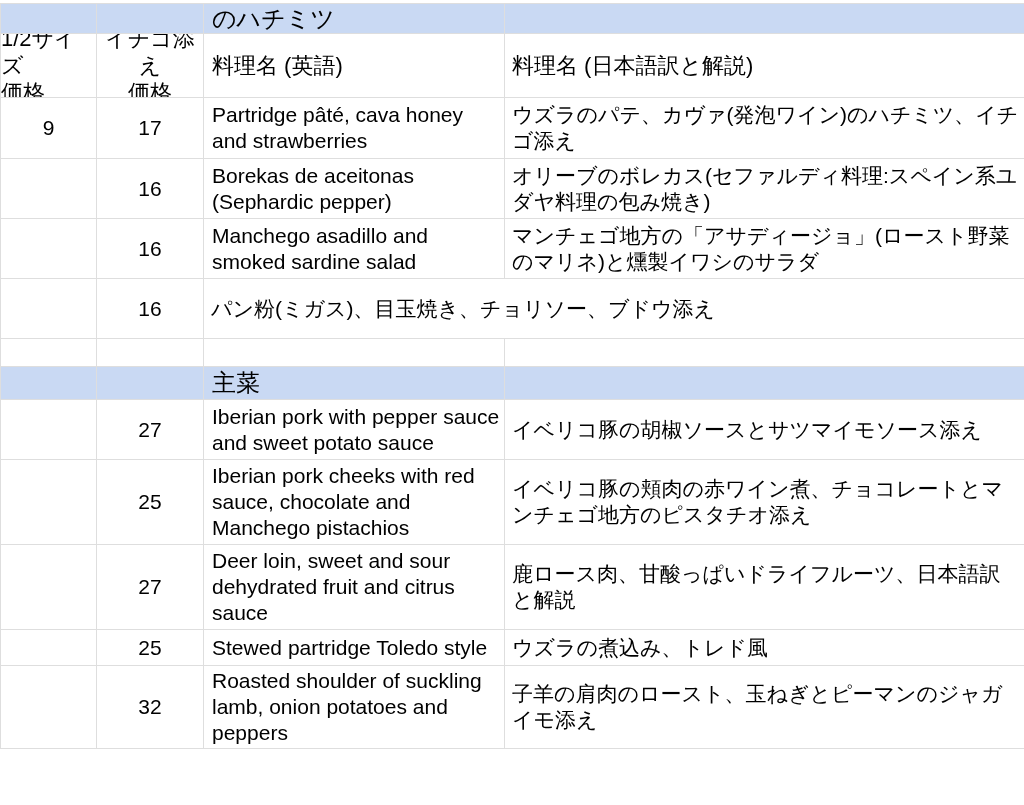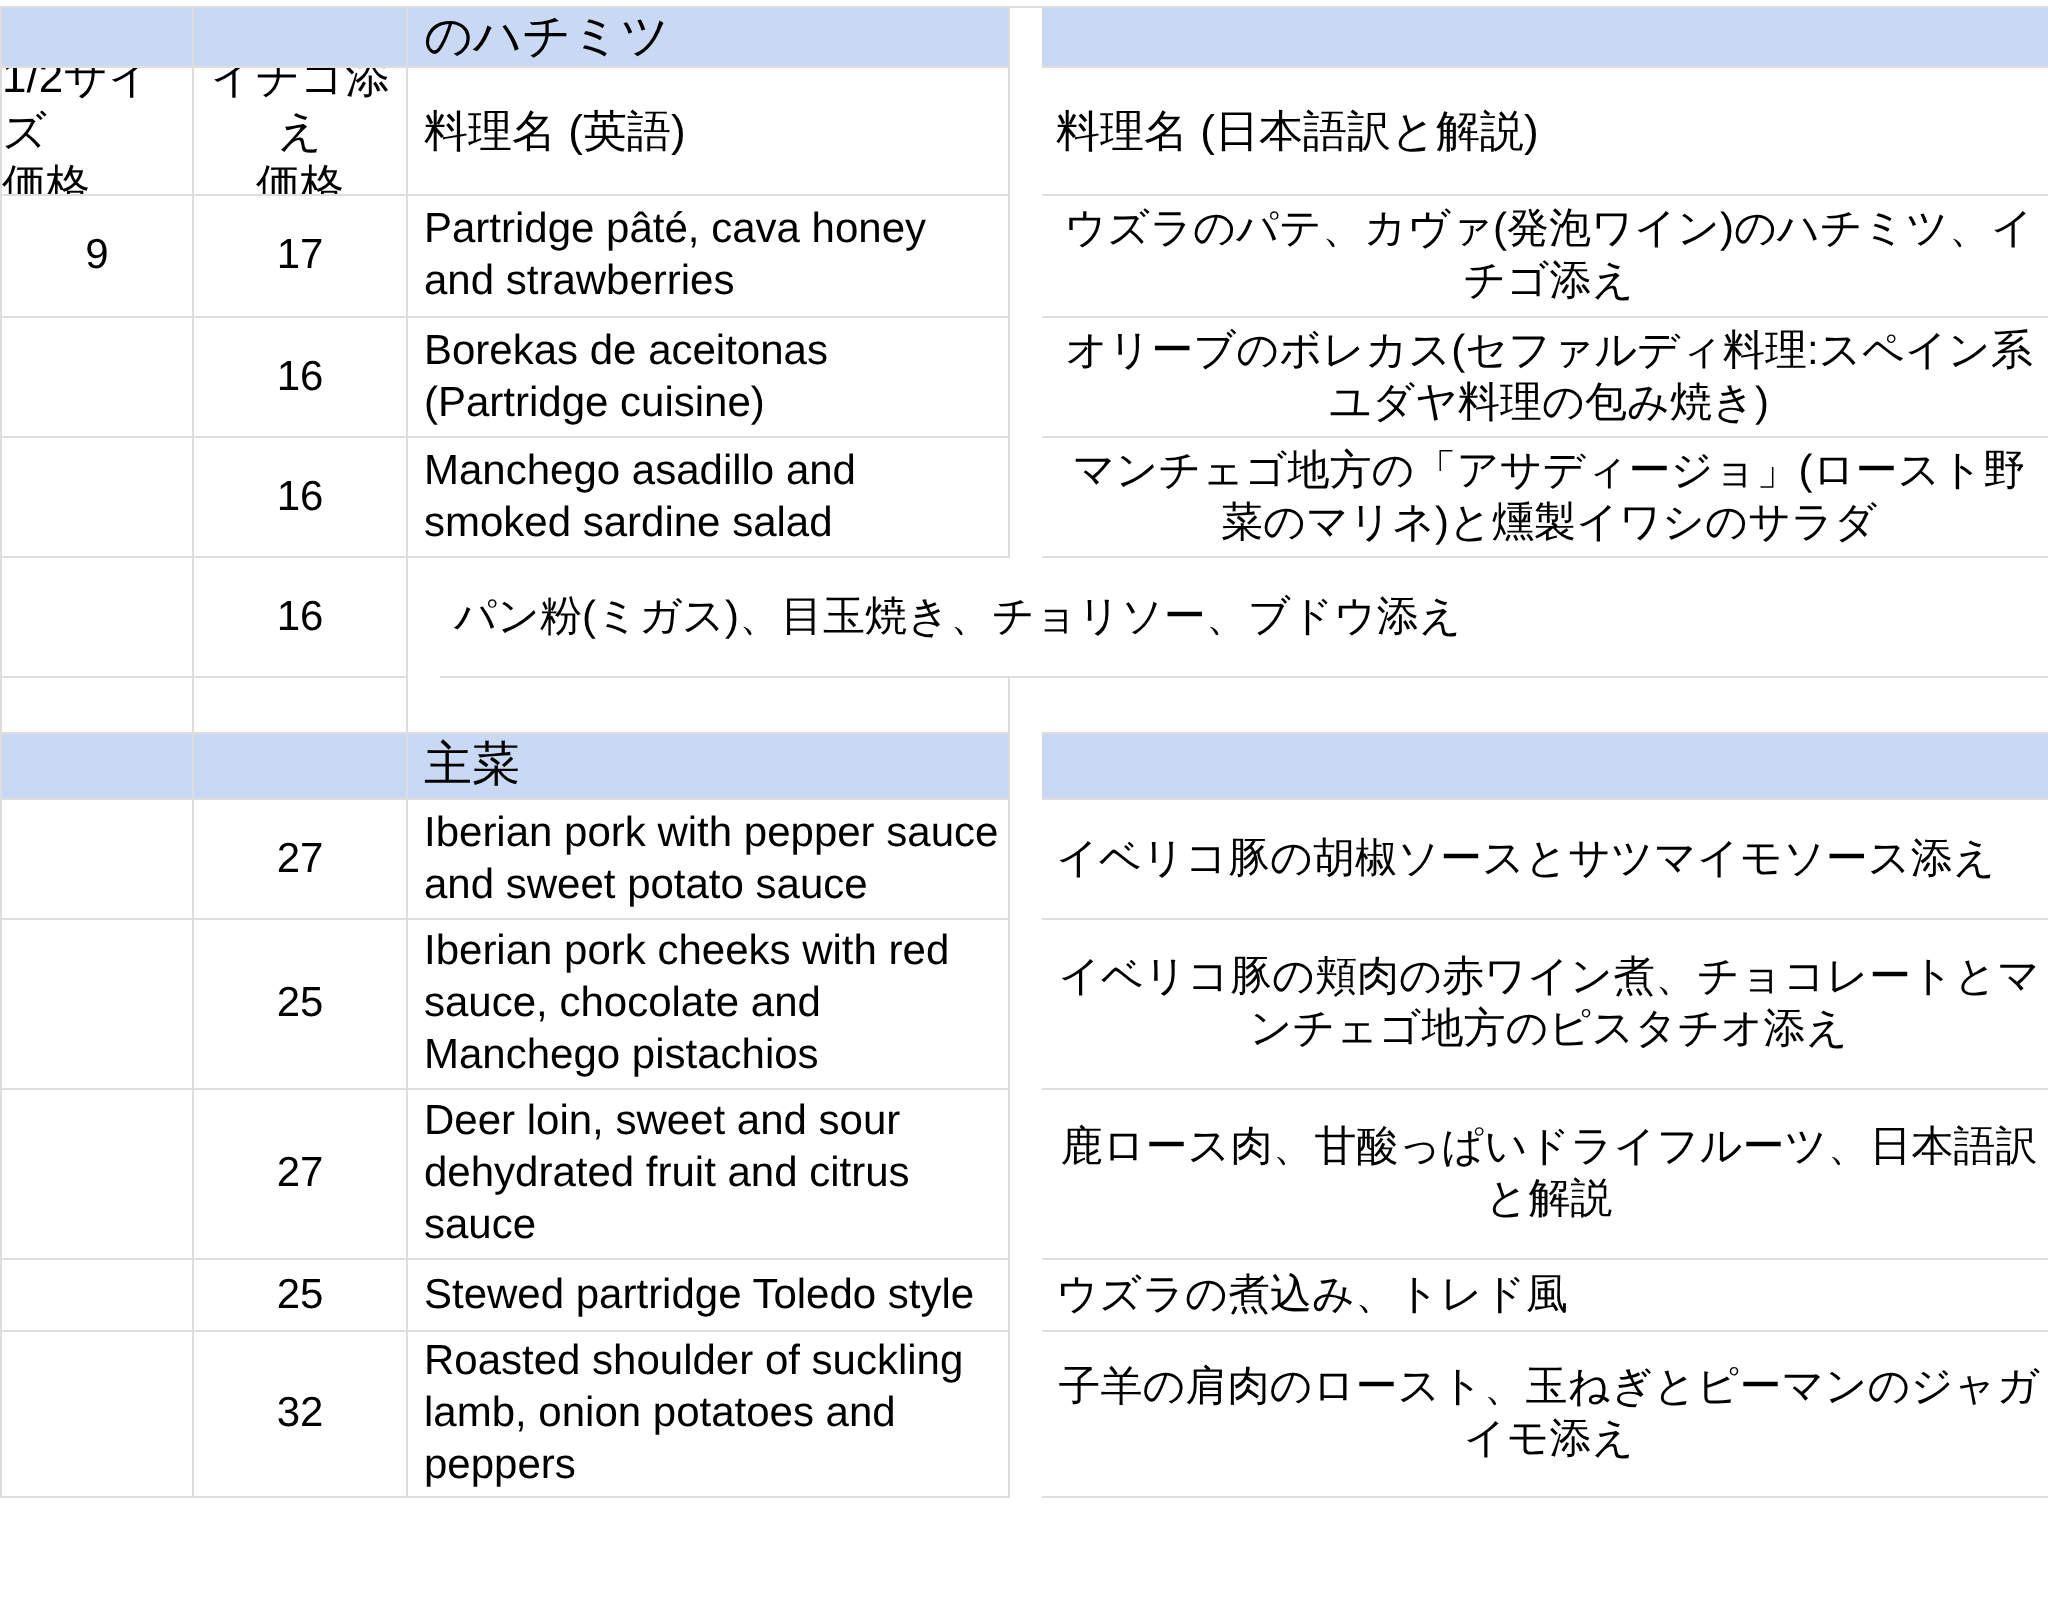--- a/index.html
+++ b/index.html
@@ -30,21 +30,21 @@
     display:flex;
     align-items:center;
     overflow:hidden;
     font-size:21px;
     line-height:26px;
     white-space:pre-line;
   }
   .c1{width:96px;justify-content:center;text-align:left;}
   .c2{width:107px;justify-content:center;text-align:center;}
   .c3{width:301px;padding-left:8px;padding-right:4px;justify-content:flex-start;text-align:left;}
-  .c4{flex:1;padding-left:7px;padding-right:4px;justify-content:flex-start;text-align:center;border-right:none;margin-left:16px;}
+  .c4{flex:1;padding-left:7px;padding-right:4px;justify-content:flex-start;text-align:left;border-right:none;}
   
   .r-section1 .cell{height:30px;}
   .r-colhead .cell{height:64px;font-size:22px;line-height:27px;}
   .r-h60 .cell{height:60px;}
   .r-h61 .cell{height:61px;}
   .r-empty .cell{height:28px;}
   .r-section2 .cell{height:33px;}
   .r-h85 .cell{height:85px;}
   .r-h36 .cell{height:36px;}
   .r-h83 .cell{height:83px;}
@@ -79,21 +79,21 @@
   <div class="row r-h61">
     <div class="cell c1">9</div>
     <div class="cell c2">17</div>
     <div class="cell c3">Partridge pâté, cava honey and strawberries</div>
     <div class="cell c4">ウズラのパテ、カヴァ(発泡ワイン)のハチミツ、イチゴ添え</div>
   </div>
 
   <div class="row r-h60">
     <div class="cell c1"></div>
     <div class="cell c2">16</div>
-    <div class="cell c3">Borekas de aceitonas (Partridge cuisine)</div>
+    <div class="cell c3">Borekas de aceitonas (Sephardic pepper)</div>
     <div class="cell c4">オリーブのボレカス(セファルディ料理:スペイン系ユダヤ料理の包み焼き)</div>
   </div>
 
   <div class="row r-h60">
     <div class="cell c1"></div>
     <div class="cell c2">16</div>
     <div class="cell c3">Manchego asadillo and smoked sardine salad</div>
     <div class="cell c4">マンチェゴ地方の「アサディージョ」(ロースト野菜のマリネ)と燻製イワシのサラダ</div>
   </div>
 

